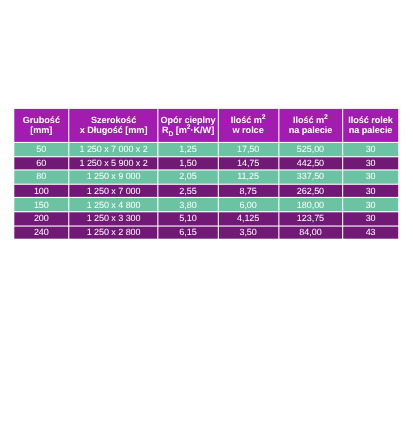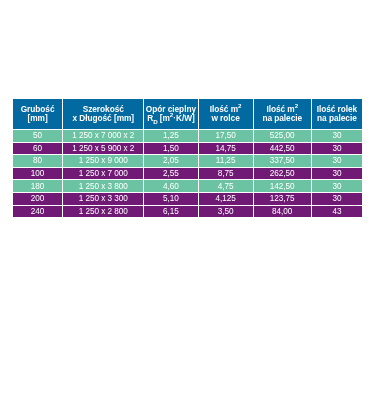--- a/index.html
+++ b/index.html
@@ -31,21 +31,21 @@
     margin: 0;
     text-align: center;
     vertical-align: middle;
     line-height: 1.12;
     overflow: hidden;
     white-space: nowrap;
   }
 
   
   #spec-table thead th {
-    background: #0369a1;
+    background: #a21caf;
     color: #ffffff;
     font-size: 8.3px;
     font-weight: bold;
     height: 30px;
     letter-spacing: -0.05px;
   }
   #spec-table thead th .ln {
     display: block;
   }
   #spec-table thead th sup {
@@ -147,25 +147,25 @@
       </tr>
       <tr class="alt">
         <td>100</td>
         <td>1 250 x 7 000</td>
         <td>2,55</td>
         <td>8,75</td>
         <td>262,50</td>
         <td>30</td>
       </tr>
       <tr>
-        <td>180</td>
-        <td>1 250 x 3 800</td>
-        <td>4,60</td>
-        <td>4,75</td>
-        <td>142,50</td>
+        <td>150</td>
+        <td>1 250 x 4 800</td>
+        <td>3,80</td>
+        <td>6,00</td>
+        <td>180,00</td>
         <td>30</td>
       </tr>
       <tr class="alt">
         <td>200</td>
         <td>1 250 x 3 300</td>
         <td>5,10</td>
         <td>4,125</td>
         <td>123,75</td>
         <td>30</td>
       </tr>

